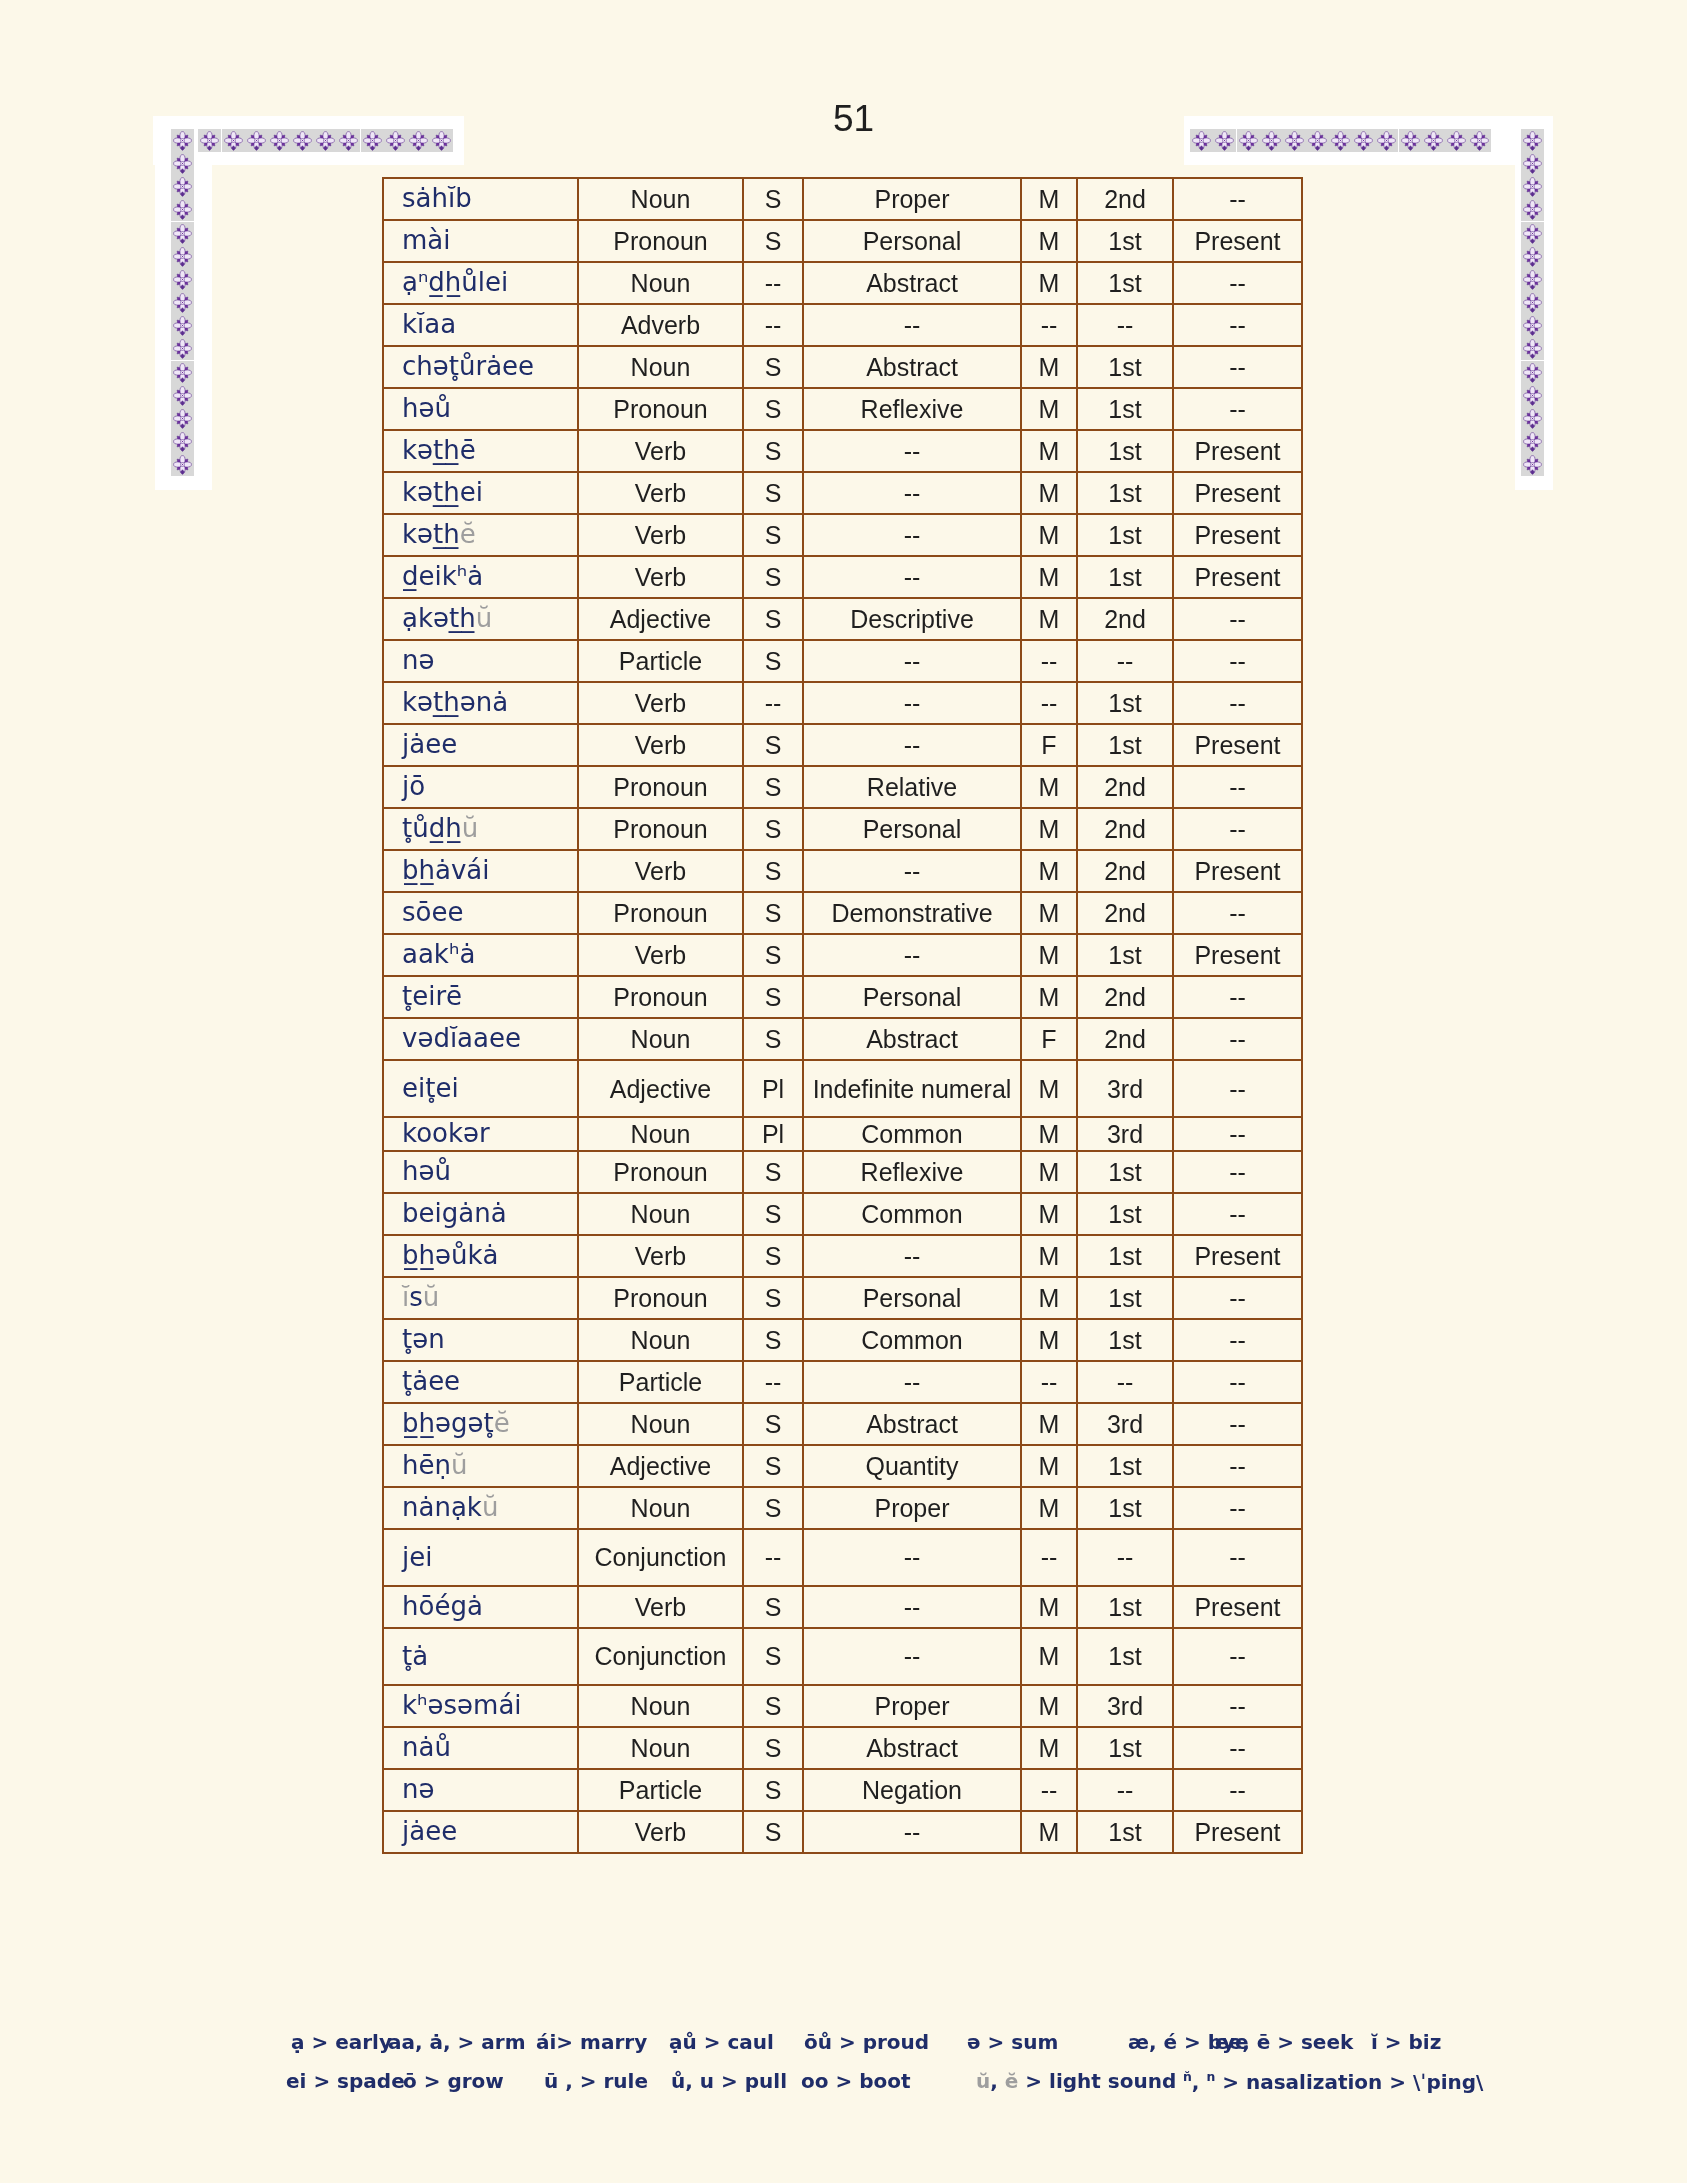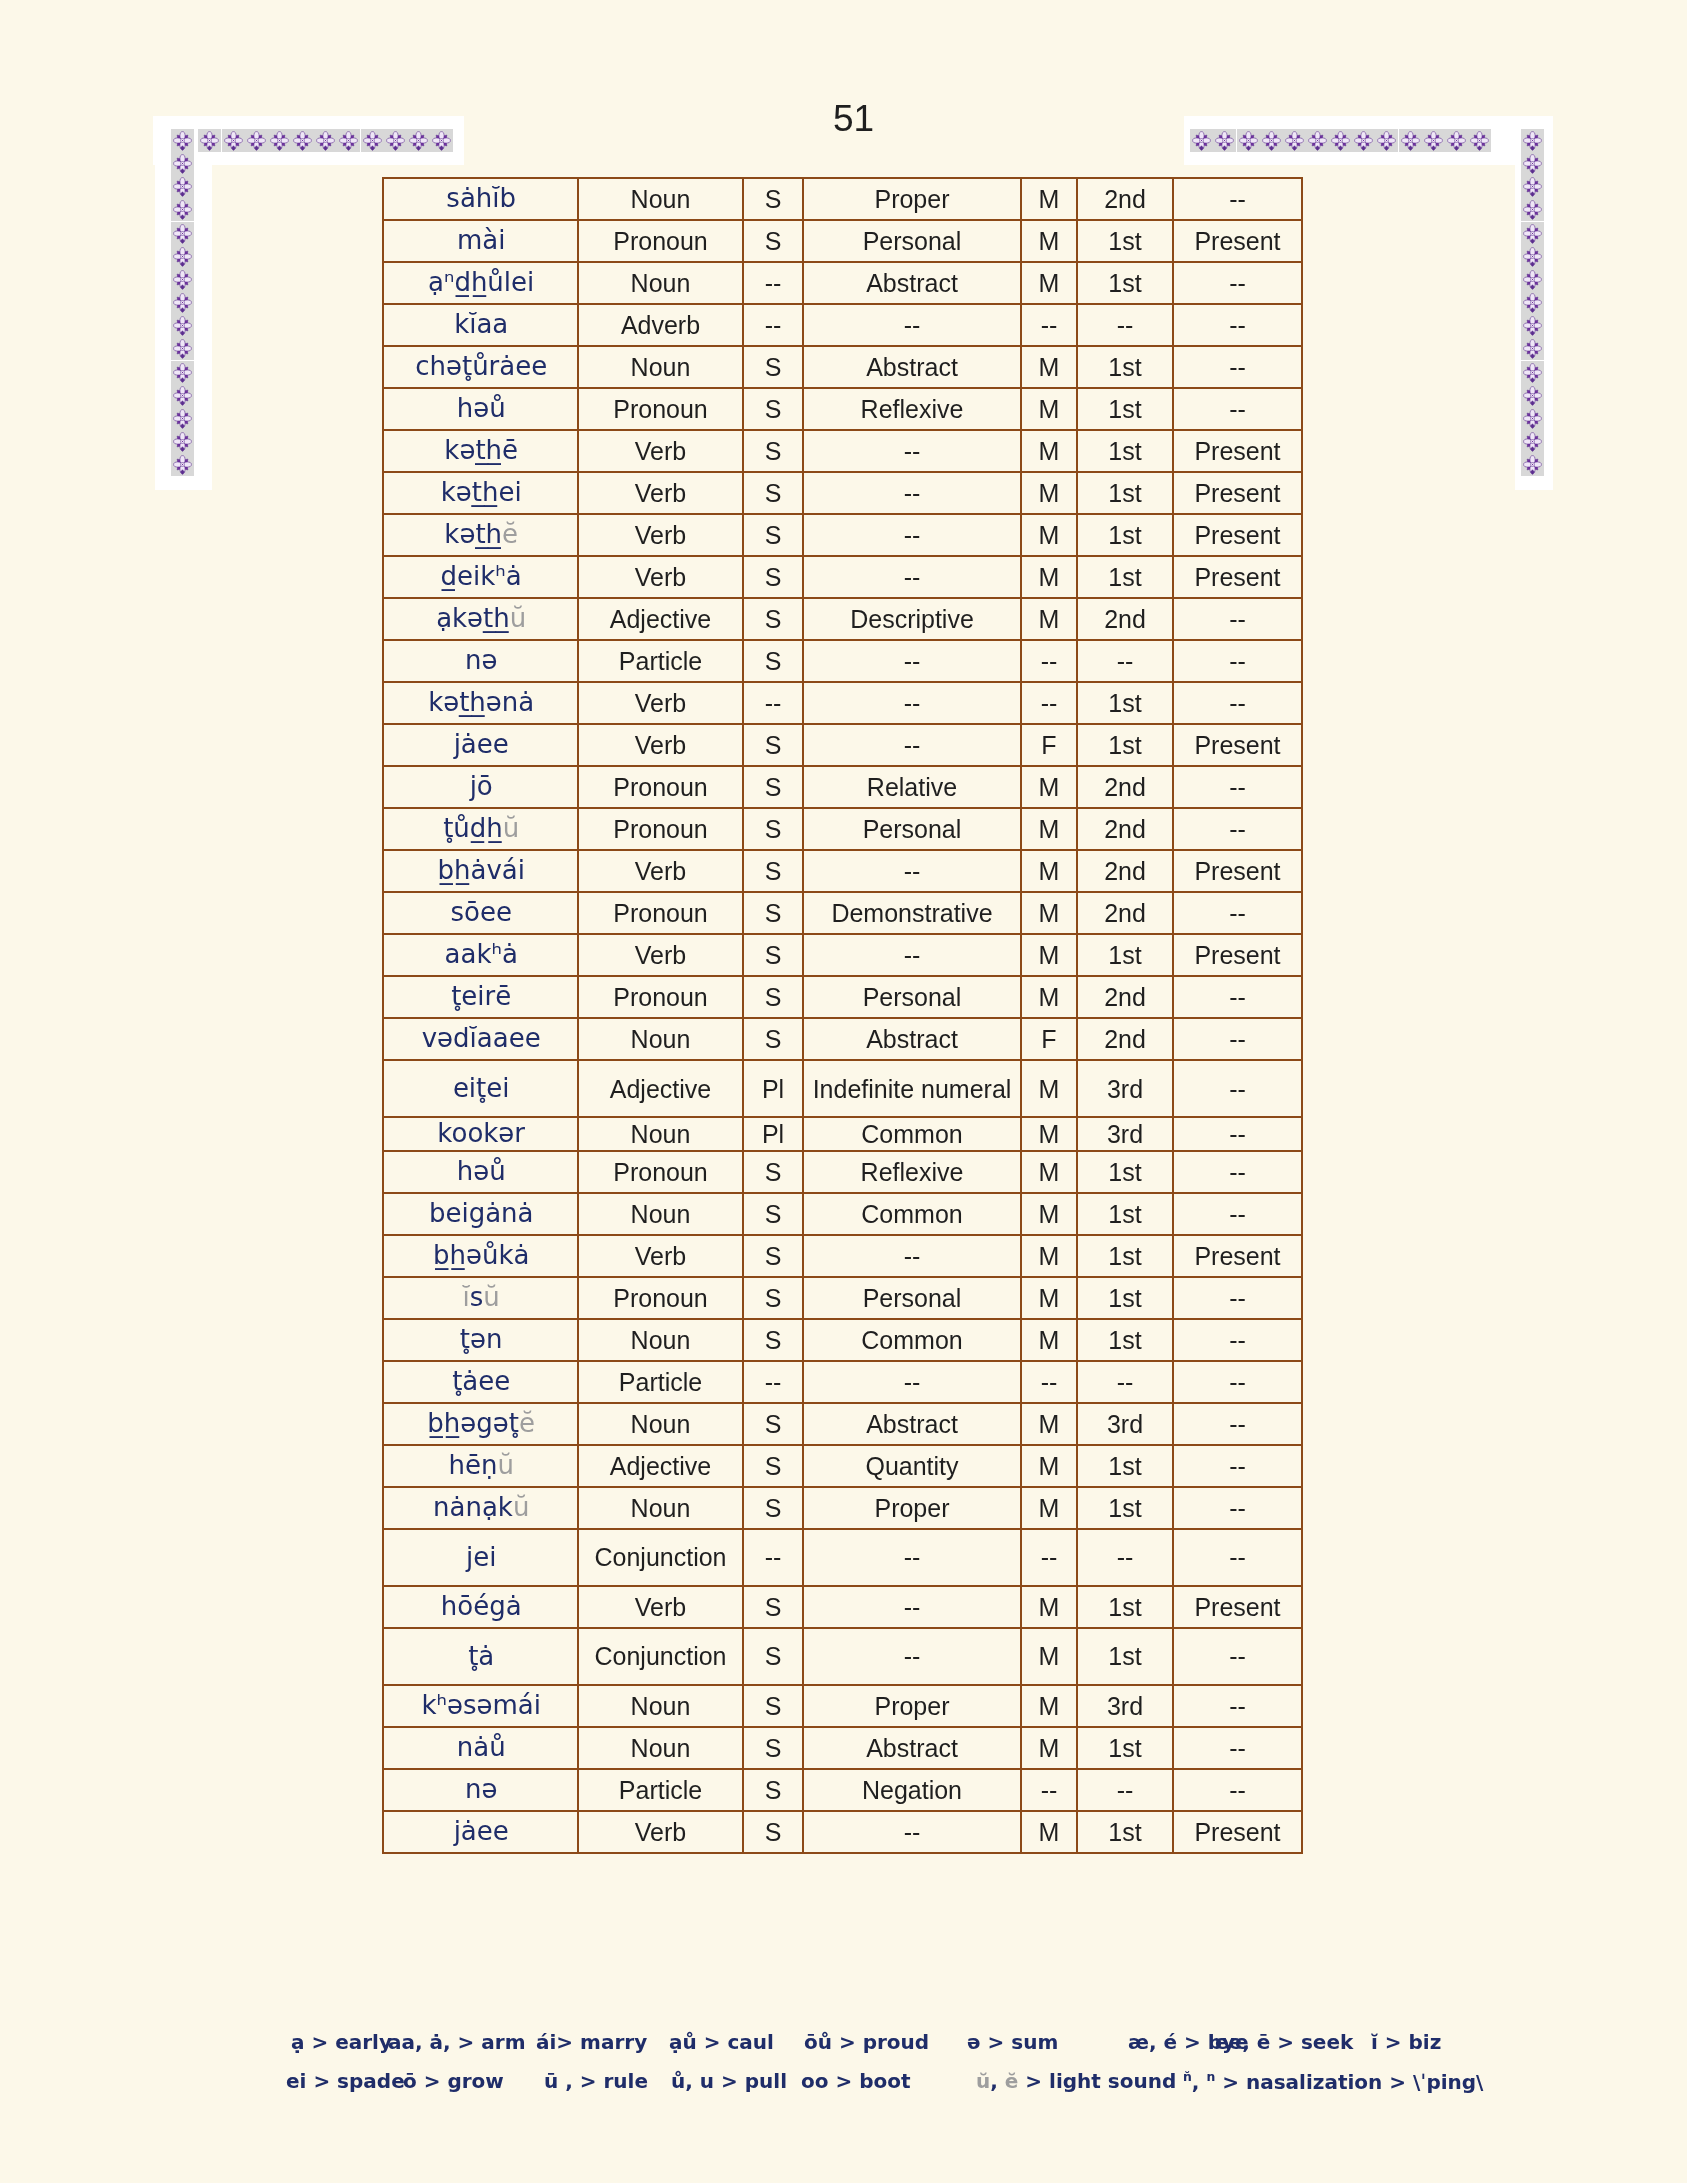--- a/index.html
+++ b/index.html
@@ -30,21 +30,21 @@
   }
   .gram-table td{
     border:2px solid #8c4a18;
     font-size:25px;color:#1f1f1f;
     text-align:center;vertical-align:middle;
     line-height:1.12;
     padding:1.3px 2.6px;
     overflow:hidden;
   }
   .gram-table td.word{
-    text-align:center;padding-left:4px;
+    text-align:left;padding-left:18px;
     font-family:"DejaVu Sans", sans-serif;
     font-size:26px;color:#1f2d69;
   }
   .gram-table td.pos{padding:1.3px 13.2px;word-break:break-all;}
   .gray{color:#9e9e9e;}
   
   .key-entry{
     position:absolute;
     font-size:20px;font-weight:600;color:#1f2d69;
     font-family:"DejaVu Sans", sans-serif;

